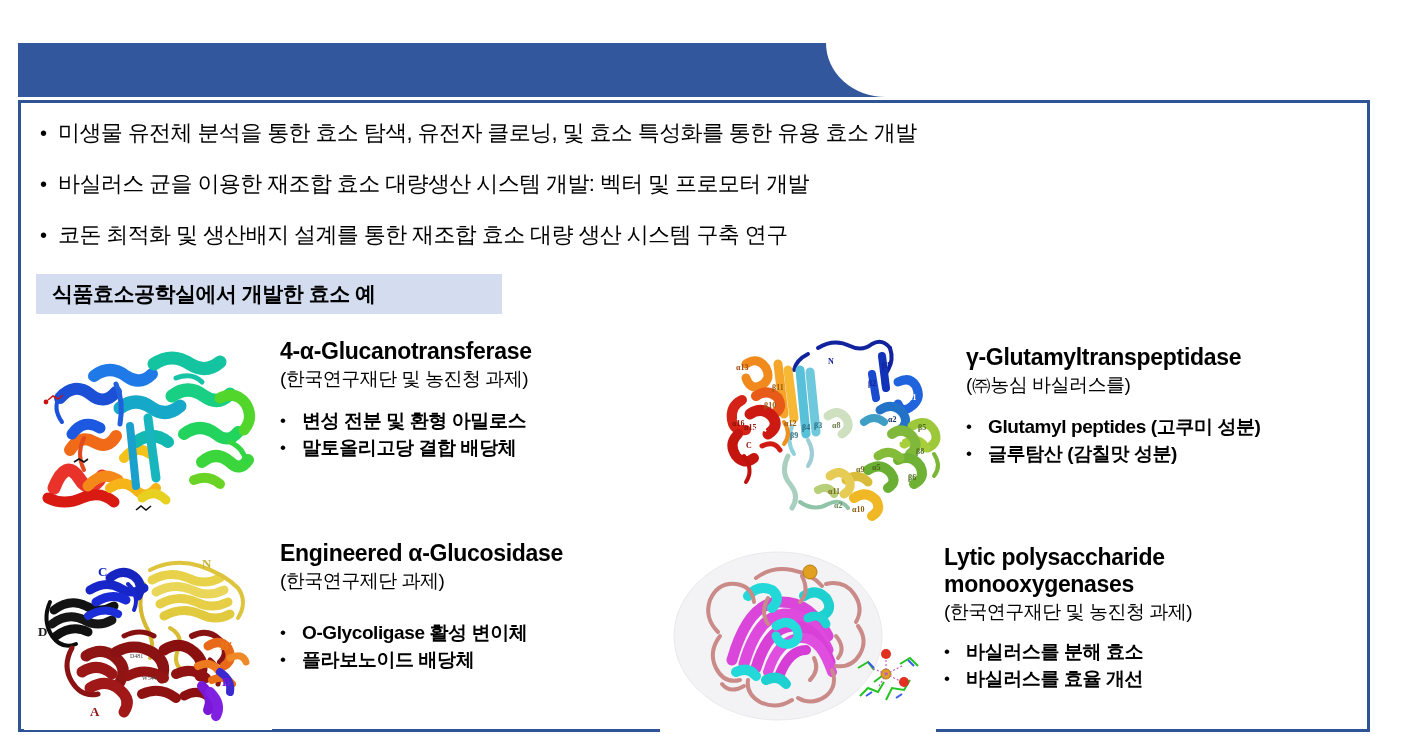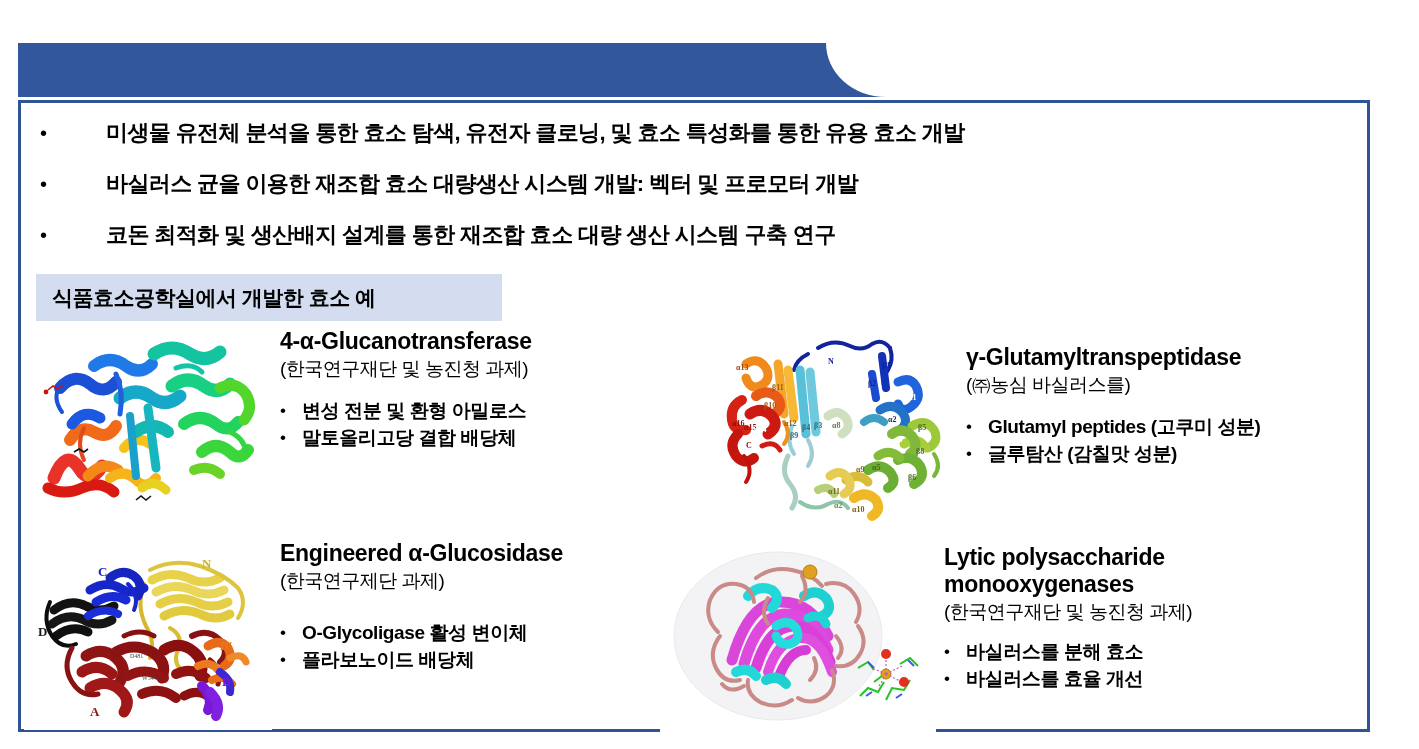--- a/index.html
+++ b/index.html
@@ -20,32 +20,32 @@
           background:#fff;border-bottom-left-radius:62px 56px;}
   #banner-title{position:absolute;left:22px;top:0;height:54px;
           display:flex;align-items:center;color:#ffffff;
           font-size:26px;font-weight:700;letter-spacing:-0.4px;
           white-space:nowrap;z-index:7;}
 
   
   #bullets{position:absolute;left:40px;top:118px;width:1300px;}
   .blt{display:flex;align-items:flex-start;margin-bottom:21px;}
   .blt .dot{width:18px;flex:0 0 18px;color:#000;font-size:20px;line-height:30px;}
-  .blt .txt{font-size:22px;font-weight:700;color:#000;line-height:30px;
-            letter-spacing:-0.6px;white-space:nowrap;margin-left:48px;}
-
-  
-  #sec-head{position:absolute;left:36px;top:274px;width:466px;height:47px;
+  .blt .txt{font-size:22px;font-weight:400;color:#000;line-height:30px;
+            letter-spacing:-0.6px;white-space:nowrap;}
+
+  
+  #sec-head{position:absolute;left:36px;top:274px;width:466px;height:40px;
             background:#d3ddef;display:flex;align-items:center;}
   #sec-head span{margin-left:16px;font-size:21px;font-weight:700;color:#000;
             letter-spacing:-0.5px;white-space:nowrap;}
 
   
   .card{position:absolute;display:flex;}
-  #card0{left:24px;top:328px;width:672px;height:195px;}
+  #card0{left:24px;top:338px;width:672px;height:195px;}
   #card1{left:722px;top:330px;width:680px;height:205px;}
   #card2{left:24px;top:540px;width:672px;height:200px;}
   #card3{left:660px;top:540px;width:702px;height:200px;}
 
   .pic{flex:0 0 auto;position:relative;}
   .info{flex:1 1 auto;padding-left:8px;}
   .ename{font-size:23px;font-weight:700;color:#000;line-height:27px;
           letter-spacing:-0.3px;}
   .efund{font-size:19px;font-weight:400;color:#000;line-height:25px;
           letter-spacing:-0.5px;margin-top:1px;}

